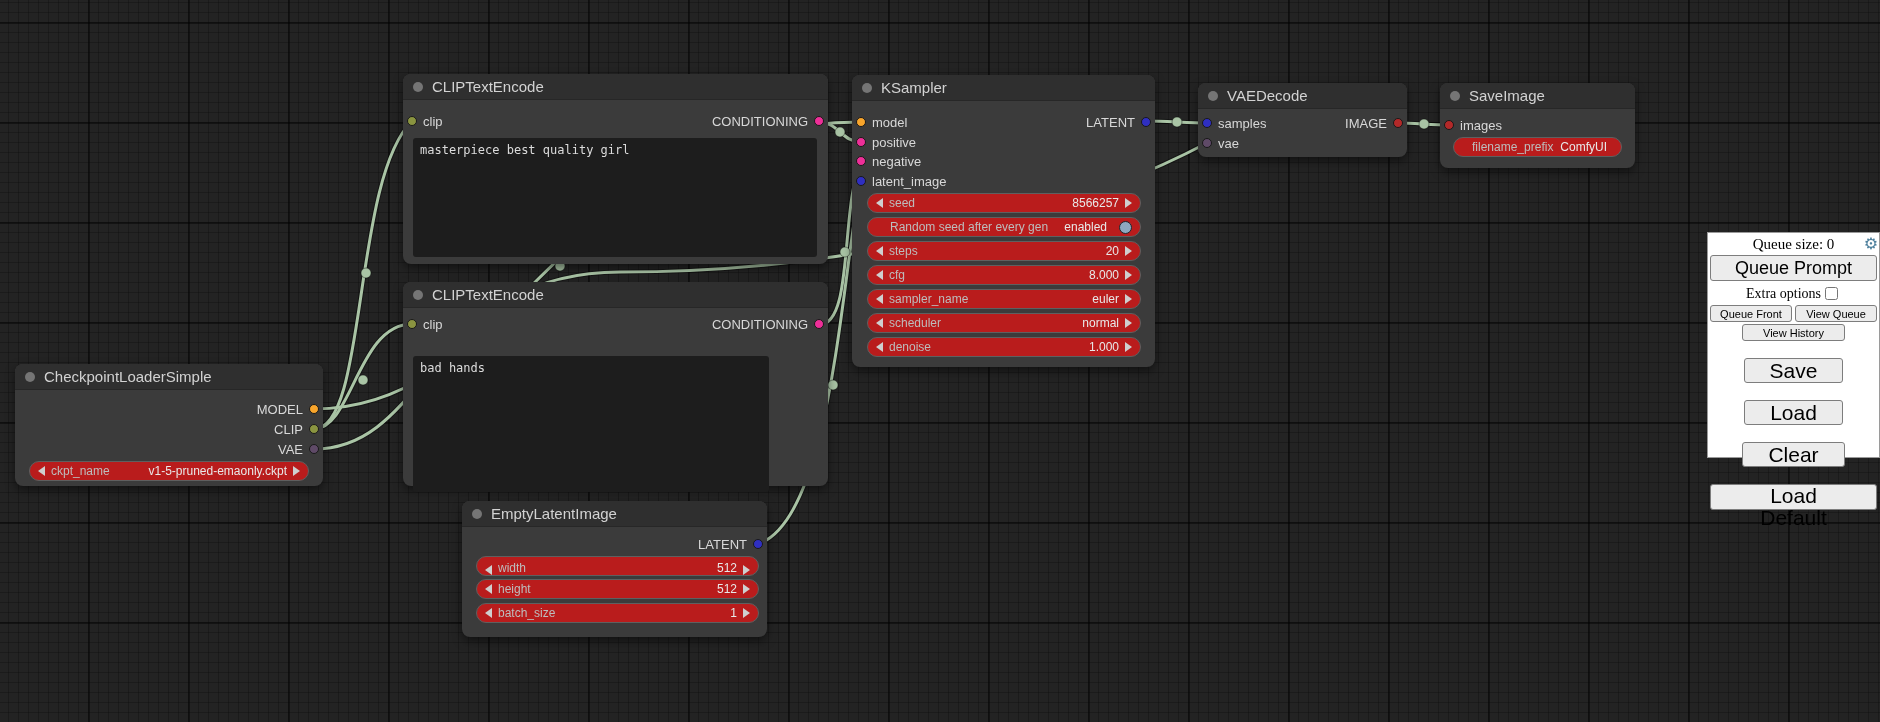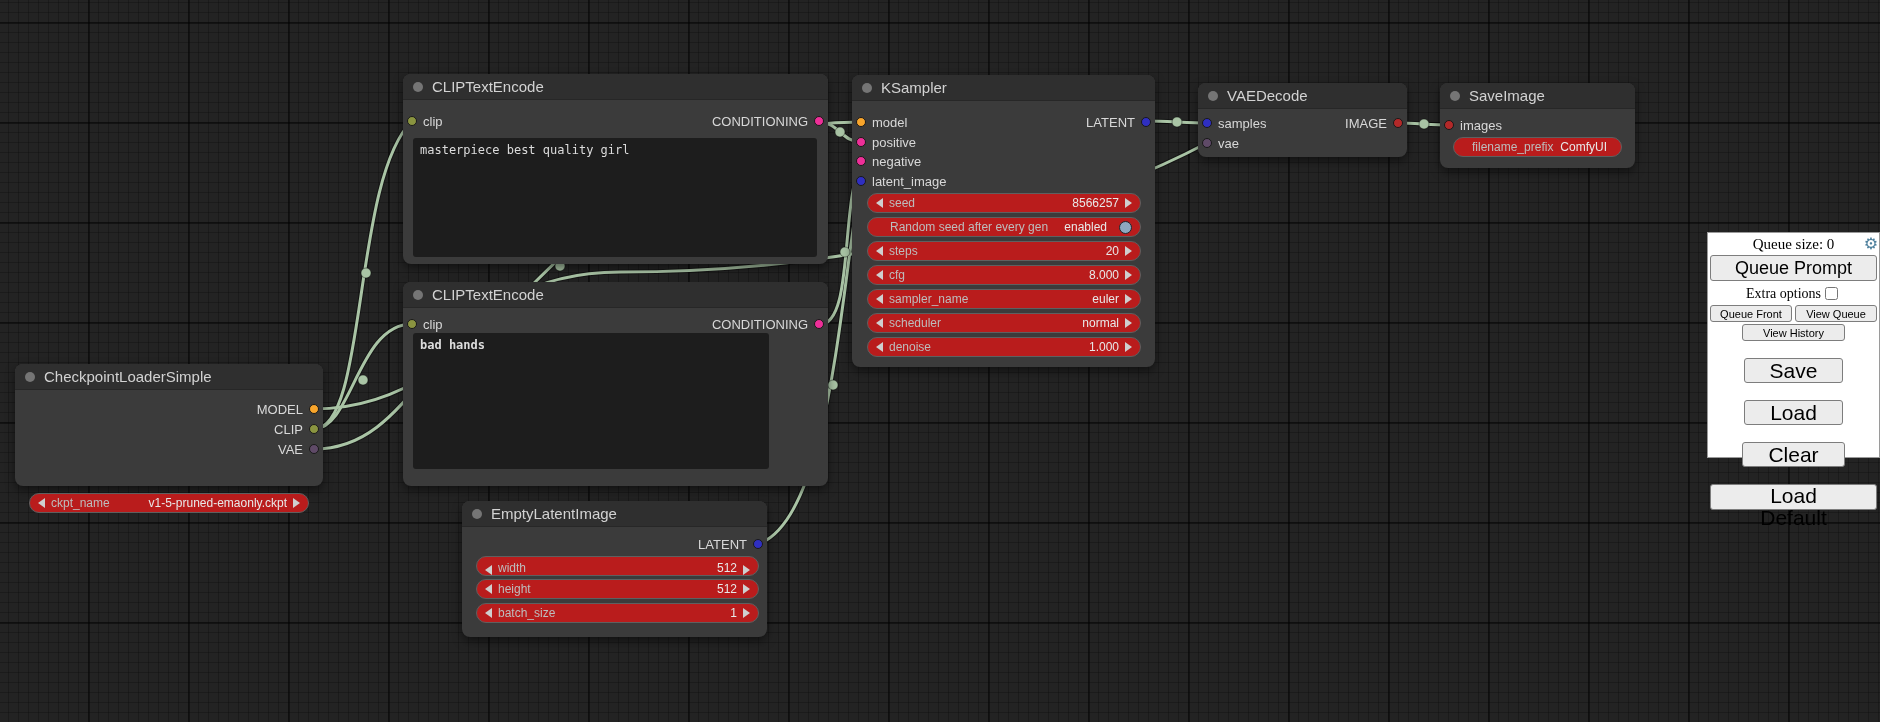--- a/index.html
+++ b/index.html
@@ -124,21 +124,21 @@
       <span class="pdot c-model"></span>
     </div>
     <div class="row out" style="top:55px;">
       <span>CLIP</span>
       <span class="pdot c-clip"></span>
     </div>
     <div class="row out" style="top:75px;">
       <span>VAE</span>
       <span class="pdot c-vae"></span>
     </div>
-    <div class="widget" style="left:14px;top:97px;width:280px;margin-top:32px;">
+    <div class="widget" style="left:14px;top:97px;width:280px;">
       <span class="arrow-l"></span>
       <span class="wname">ckpt_name</span>
       <span class="wvalue">v1-5-pruned-emaonly.ckpt</span>
       <span class="arrow-r"></span>
     </div>
   </div>
 
   <div class="node" style="left:403px;top:74px;width:425px;height:190px;">
     <div class="node-title">
       <span class="title-dot"></span>
@@ -161,21 +161,21 @@
       <span>CLIPTextEncode</span>
     </div>
     <div class="row in" style="top:32px;">
       <span class="pdot c-clip"></span>
       <span>clip</span>
     </div>
     <div class="row out" style="top:32px;">
       <span>CONDITIONING</span>
       <span class="pdot c-cond"></span>
     </div>
-    <div class="prompt-box" style="left:10px;top:51px;width:356px;height:136px;font-weight:bold;">bad hands</div>
+    <div class="prompt-box" style="left:10px;top:74px;width:356px;height:136px;">bad hands</div>
   </div>
 
   <div class="node" style="left:852px;top:75px;width:303px;height:292px;">
     <div class="node-title">
       <span class="title-dot"></span>
       <span>KSampler</span>
     </div>
     <div class="row in" style="top:37px;">
       <span class="pdot c-model"></span>
       <span>model</span>

